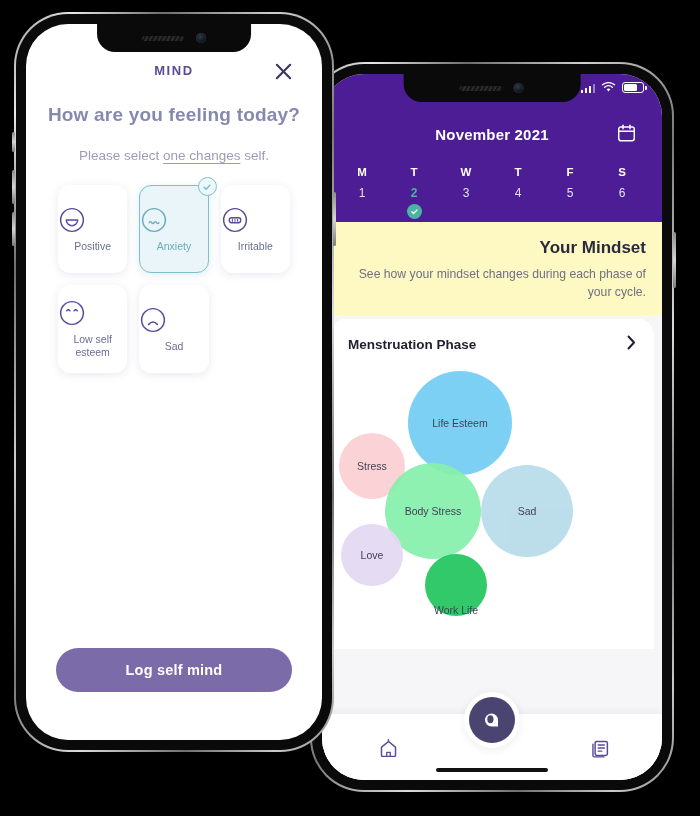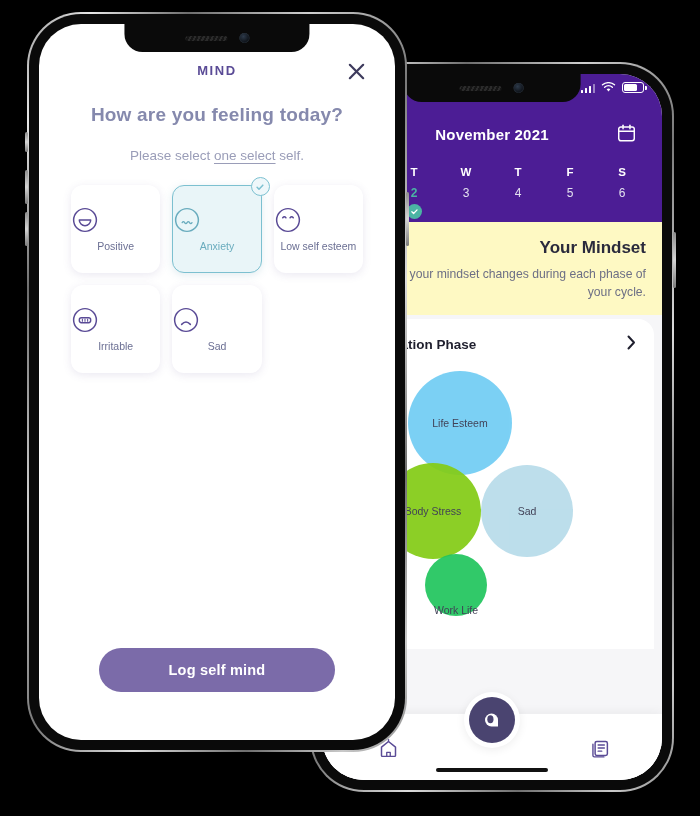--- a/index.html
+++ b/index.html
@@ -46,21 +46,21 @@
   .speaker { width: 42px; height: 5px; border-radius: 3px;
              background: repeating-linear-gradient(115deg,#2b2b2b 0 2px,#151515 2px 4px); }
   .frontcam { width: 10px; height: 10px; border-radius: 50%;
               background: radial-gradient(circle at 40% 35%, #2d3a4a 0%, #11161d 60%, #05070a 100%);
               box-shadow: inset 0 0 1px #4a5a6a; }
 
   
   .btn-side { position: absolute; background: linear-gradient(180deg,#8d8d8d,#d5d5d5,#7c7c7c); border-radius: 2px; }
 
   
-  #phone-left { left: 27px; top: 12px; width: 380px; height: 740px; z-index: 5; }
+  #phone-left { left: 14px; top: 12px; width: 320px; height: 740px; z-index: 5; }
   #phone-left .screen { background:#fff; }
 
   .lp-body { position: relative; width: 100%; height: 100%; padding: 0 20px; }
 
   .lp-header { position: relative; height: 62px; display: flex; align-items: flex-end; justify-content: center; padding-bottom: 8px;}
   .lp-title { font-size: 13px; font-weight: 700; letter-spacing: 1.6px; color: #5a4b96; }
   .lp-close { position: absolute; right: 6px; bottom: 2px; width: 26px; height: 26px;
               display:flex; align-items:center; justify-content:center; cursor: pointer; }
 
   .lp-question { text-align: center; margin-top: 18px; font-size: 19px; color: #8589ad; font-weight: 700; letter-spacing:.2px;}
@@ -235,21 +235,21 @@
                 </svg>
             </div>
           </div>
           <div class="bubbles" id="bubble-chart">
               <div class="bub" style="width: 104px; height: 104px; left: 78px; top: 8px; background: rgb(114, 205, 244); opacity: 0.93;">
                 <span>Life Esteem</span>
               </div>
               <div class="bub" style="width: 66px; height: 66px; left: 9px; top: 70px; background: rgb(251, 208, 212); opacity: 0.93;">
                 <span>Stress</span>
               </div>
-              <div class="bub" style="width: 96px; height: 96px; left: 55px; top: 100px; background: #84cc16; opacity: 0.93;">
+              <div class="bub" style="width: 96px; height: 96px; left: 55px; top: 100px; background: #86efac; opacity: 0.93;">
                 <span>Body Stress</span>
               </div>
               <div class="bub" style="width: 92px; height: 92px; left: 151px; top: 102px; background: rgb(184, 220, 234); opacity: 0.93;">
                 <span>Sad</span>
               </div>
               <div class="bub" style="width: 62px; height: 62px; left: 11px; top: 161px; background: rgb(228, 217, 243); opacity: 0.93;">
                 <span>Love</span>
               </div>
               <div class="bub" style="width: 62px; height: 62px; left: 95px; top: 191px; background: #22c55e; opacity: 0.93; align-items: flex-end;">
                 <span>Work Life</span>
@@ -310,21 +310,21 @@
           <div class="lp-close">
             <svg width="19" height="19" viewBox="0 0 20 20">
               <line x1="3" y1="3" x2="17" y2="17" stroke="#3d3a5c" stroke-width="2.3" stroke-linecap="round"></line>
               <line x1="17" y1="3" x2="3" y2="17" stroke="#3d3a5c" stroke-width="2.3" stroke-linecap="round"></line>
             </svg>
           </div>
         </div>
 
         <div class="lp-question">How are you feeling today?</div>
 
-        <div class="lp-sub"><span>Please select </span><u>one select</u><span> self.</span></div>
+        <div class="lp-sub"><span>Please select </span><u>one changes</u><span> self.</span></div>
 
         <div class="mood-grid">
 
           <div class="mood-card">
             <svg width="28" height="28" viewBox="0 0 32 32">
               <circle cx="16" cy="16" r="13" stroke="#5a4b96" stroke-width="1.7" fill="none"></circle>
               <path d="M9.5 16 h13 a6.5 6.5 0 0 1 -13 0 Z" stroke="#5a4b96" stroke-width="1.7" fill="none" stroke-linejoin="round"></path>
             </svg>
             <div class="mood-label">Positive</div>
           </div>
@@ -338,40 +338,40 @@
             <svg width="28" height="28" viewBox="0 0 32 32">
               <circle cx="16" cy="16" r="13" stroke="#6aacbe" stroke-width="1.7" fill="none"></circle>
               <path d="M10.5 19 q1.4 -2.4 2.8 0 q1.4 2.4 2.8 0 q1.4 -2.4 2.8 0 q1.4 2.4 2.8 0" stroke="#6aacbe" stroke-width="1.5" fill="none" stroke-linecap="round"></path>
             </svg>
             <div class="mood-label">Anxiety</div>
           </div>
 
           <div class="mood-card">
             <svg width="28" height="28" viewBox="0 0 32 32">
               <circle cx="16" cy="16" r="13" stroke="#5a4b96" stroke-width="1.7" fill="none"></circle>
-              <path d="M10 13.5 q1.8 -2.4 3.6 0" stroke="#5a4b96" stroke-width="1.7" fill="none" stroke-linecap="round"></path>
-              <path d="M18.4 13.5 q1.8 -2.4 3.6 0" stroke="#5a4b96" stroke-width="1.7" fill="none" stroke-linecap="round"></path>
-            </svg>
-            <div class="mood-label">Low self esteem</div>
-          </div>
-
-          <div class="mood-card">
-            <svg width="28" height="28" viewBox="0 0 32 32">
-              <circle cx="16" cy="16" r="13" stroke="#5a4b96" stroke-width="1.7" fill="none"></circle>
               <rect x="9.5" y="13.5" width="13" height="5.6" rx="2.4" stroke="#5a4b96" stroke-width="1.6" fill="none"></rect>
               <line x1="13" y1="14.6" x2="13" y2="18" stroke="#5a4b96" stroke-width="1.2"></line>
               <line x1="16" y1="14.6" x2="16" y2="18" stroke="#5a4b96" stroke-width="1.2"></line>
               <line x1="19" y1="14.6" x2="19" y2="18" stroke="#5a4b96" stroke-width="1.2"></line>
             </svg>
             <div class="mood-label">Irritable</div>
           </div>
 
           <div class="mood-card">
             <svg width="28" height="28" viewBox="0 0 32 32">
               <circle cx="16" cy="16" r="13" stroke="#5a4b96" stroke-width="1.7" fill="none"></circle>
+              <path d="M10 13.5 q1.8 -2.4 3.6 0" stroke="#5a4b96" stroke-width="1.7" fill="none" stroke-linecap="round"></path>
+              <path d="M18.4 13.5 q1.8 -2.4 3.6 0" stroke="#5a4b96" stroke-width="1.7" fill="none" stroke-linecap="round"></path>
+            </svg>
+            <div class="mood-label">Low self esteem</div>
+          </div>
+
+          <div class="mood-card">
+            <svg width="28" height="28" viewBox="0 0 32 32">
+              <circle cx="16" cy="16" r="13" stroke="#5a4b96" stroke-width="1.7" fill="none"></circle>
               <path d="M11 21 q5 -5.5 10 0" stroke="#5a4b96" stroke-width="1.7" fill="none" stroke-linecap="round"></path>
             </svg>
             <div class="mood-label">Sad</div>
           </div>
 
 
         </div>
 
         <button class="cta">Log self mind</button>
       </div>

